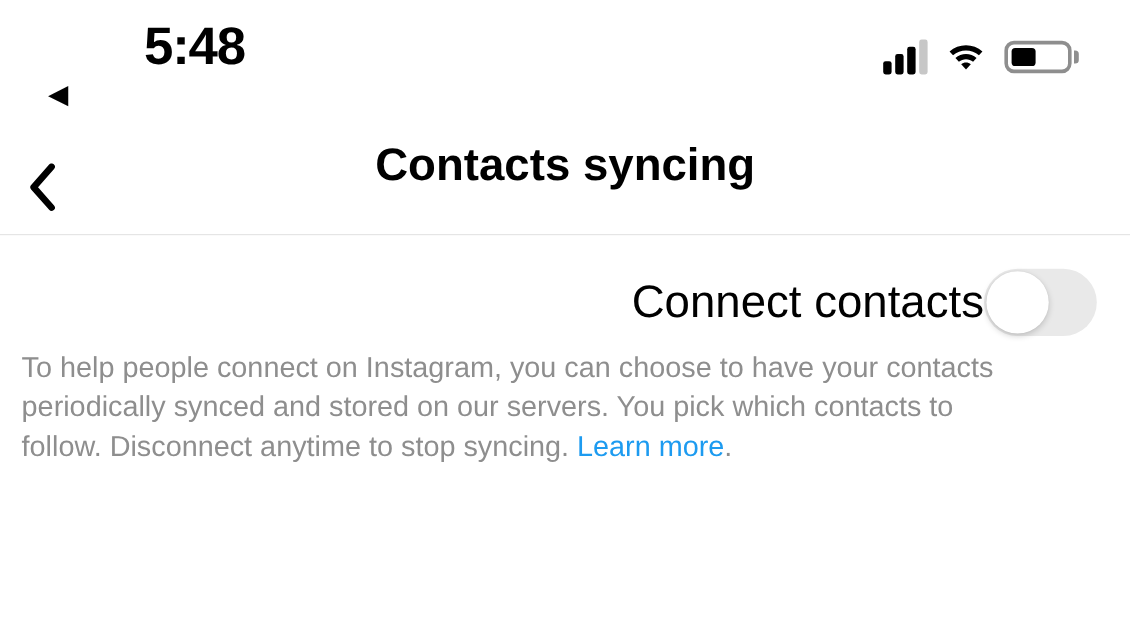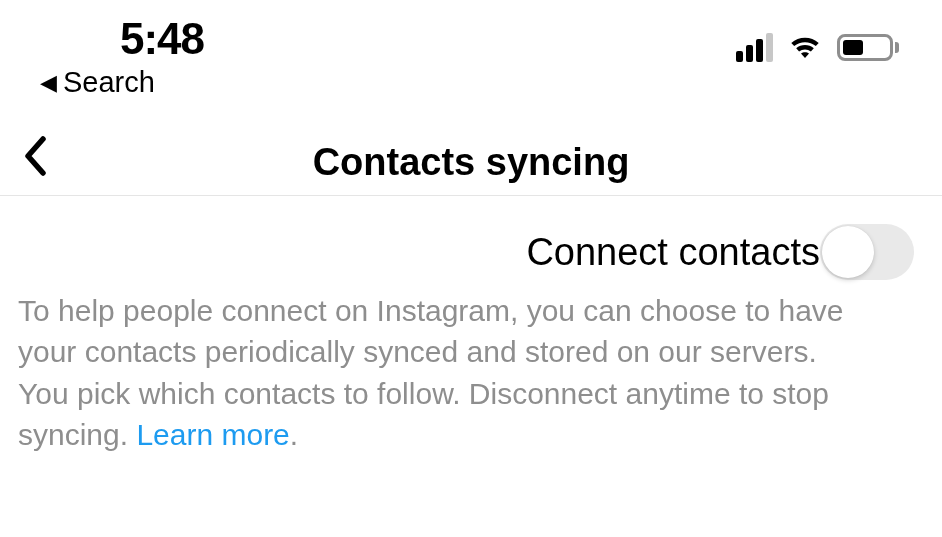--- a/index.html
+++ b/index.html
@@ -76,21 +76,21 @@
       position: absolute;
       left: 16px;
       top: 34px;
       cursor: pointer;
       padding: 6px;
     }
     .back-button svg { display: block; }
     .nav-title {
       position: absolute;
       left: 0; right: 0;
-      top: 45px;
+      top: 21px;
       text-align: center;
       font-size: 38px;
       font-weight: 700;
     }
     .setting {
       padding: 28px 28px 0 18px;
       position: relative;
     }
     .setting-header {
       display: flex;
@@ -111,41 +111,40 @@
     .toggle-knob {
       width: 52px; height: 52px;
       background: #fff;
       border-radius: 50%;
       position: absolute;
       left: 2px; top: 2px;
       box-shadow: 0 2px 5px rgba(0,0,0,0.18), 0 0 1px rgba(0,0,0,0.1);
     }
     .setting-desc {
       margin-top: 10px;
-      font-size: 30px;
+      font-size: 24px;
       line-height: 1.38;
       color: #8e8e8e;
       max-width: 840px;
       font-weight: 400;
     }
     .learn-more {
       color: #1d9bf0;
       cursor: pointer;
     }
     .desc-period { color: #8e8e8e; }
   </style>
 </head>
 <body>
 
 <div class="status-bar">
   <div class="status-left">
     <div class="time">5:48</div>
     <div class="breadcrumb">
       <span class="breadcrumb-arrow">◀</span>
-      <span>Search</span>
     </div>
   </div>
   <div class="status-right">
     <div class="cellular">
       <div class="bar b1"></div>
       <div class="bar b2"></div>
       <div class="bar b3"></div>
       <div class="bar b4"></div>
     </div>
     <div class="wifi-icon">

